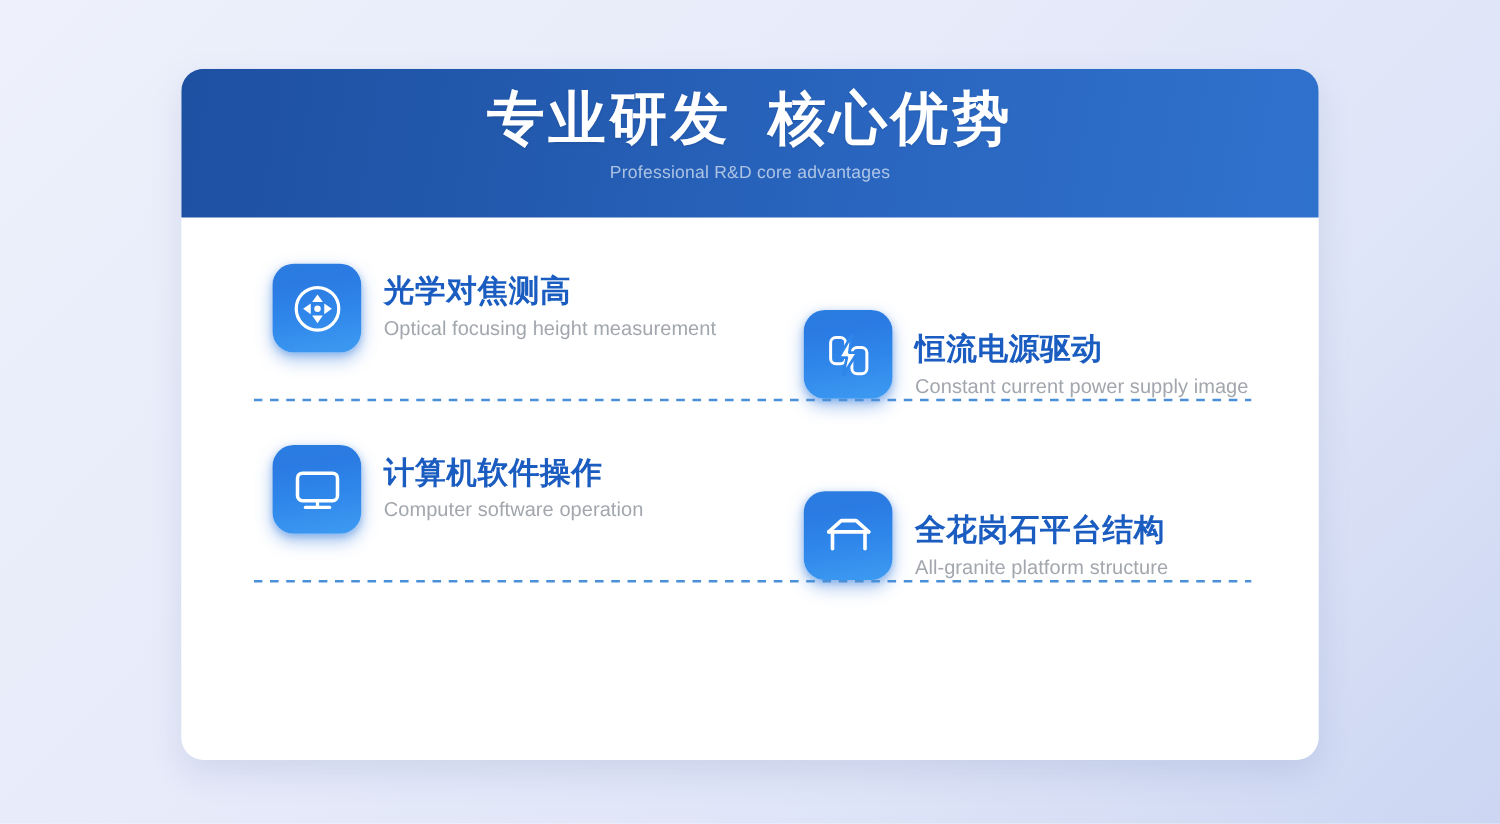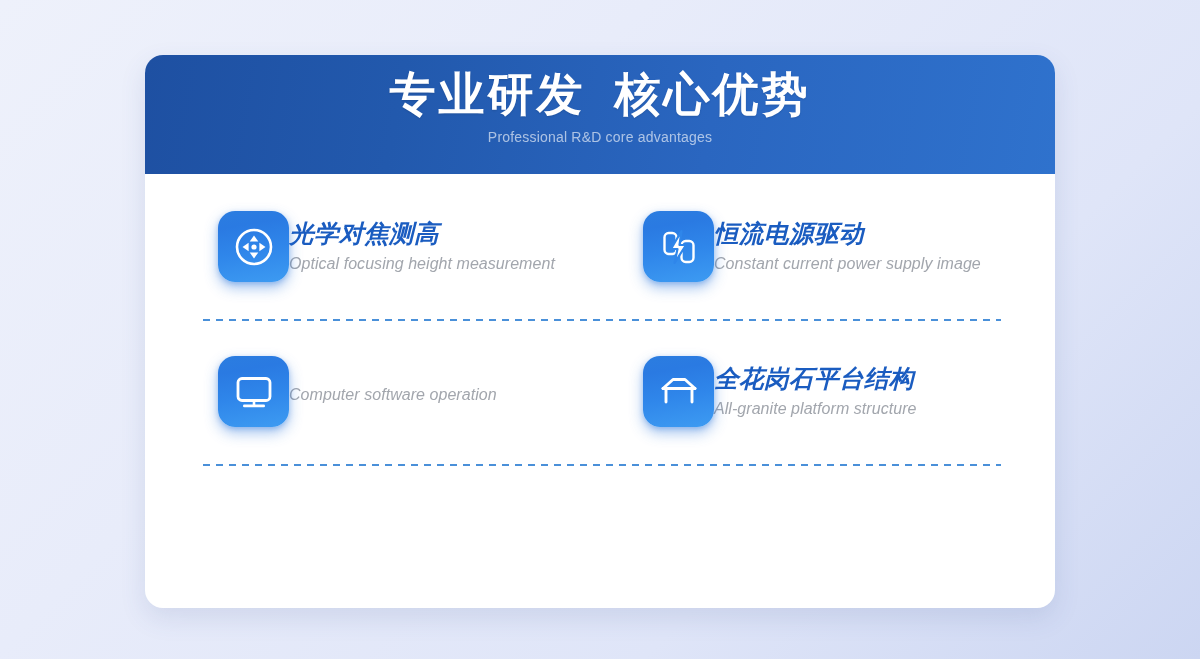--- a/index.html
+++ b/index.html
@@ -75,25 +75,25 @@
 
   .feature-grid {
     display: grid;
     grid-template-columns: 455px 455px;
     grid-template-rows: 145px 145px 144px;
   }
 
   .feature-item {
     display: flex;
     align-items: center;
-    font-style: italic;
+    gap: 18px;
   }
 
   .feature-item.col-left  { padding-left: 73px; }
-  .feature-item.col-right { padding-left: 43px; }
+  .feature-item.col-right { padding-left: 43px; align-items: flex-end; }
 
   
   .icon-tile {
     position: relative;
     flex: 0 0 auto;
     width: 71px;
     height: 71px;
     border-radius: 17px;
     background: linear-gradient(170deg, #2b7de0 0%, #2a7ae2 22%, #2f86ea 55%, #3d9bf2 100%);
     display: flex;
@@ -187,20 +187,21 @@
 
         <div class="feature-item col-left">
           <div class="icon-tile">
             <svg width="44" height="44" viewBox="0 0 44 44">
               <rect x="6" y="8.5" width="32" height="22" rx="4" fill="none" stroke="#ffffff" stroke-width="2.8"></rect>
               <rect x="20.7" y="30.5" width="2.6" height="4.6" fill="#ffffff"></rect>
               <rect x="11" y="34.6" width="22" height="2.6" rx="1.3" fill="#ffffff"></rect>
             </svg>
           </div>
           <div class="feature-text">
+            <div class="feature-title">计算机软件操作</div>
             <div class="feature-desc">Computer software operation</div>
           </div>
         </div>
 
         <div class="feature-item col-right">
           <div class="icon-tile">
             <svg width="44" height="44" viewBox="0 0 44 44">
               <path d="M6 18.5 L16 9.5 L28 9.5 L38 18.5" fill="none" stroke="#ffffff" stroke-width="2.9" stroke-linejoin="round" stroke-linecap="round"></path>
               <line x1="6" y1="18.5" x2="38" y2="18.5" stroke="#ffffff" stroke-width="2.9" stroke-linecap="round"></line>
               <line x1="9" y1="19.5" x2="9" y2="32" stroke="#ffffff" stroke-width="2.9" stroke-linecap="round"></line>

